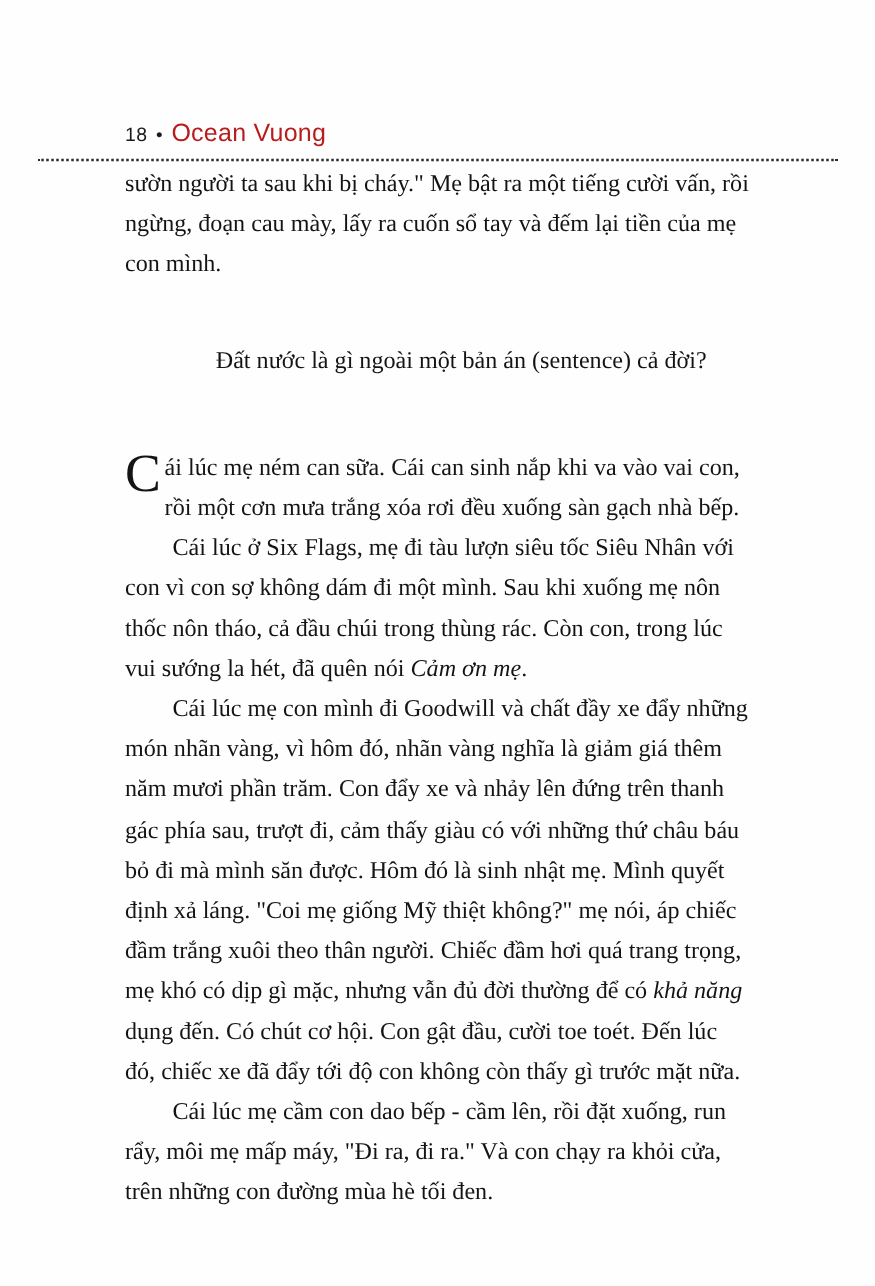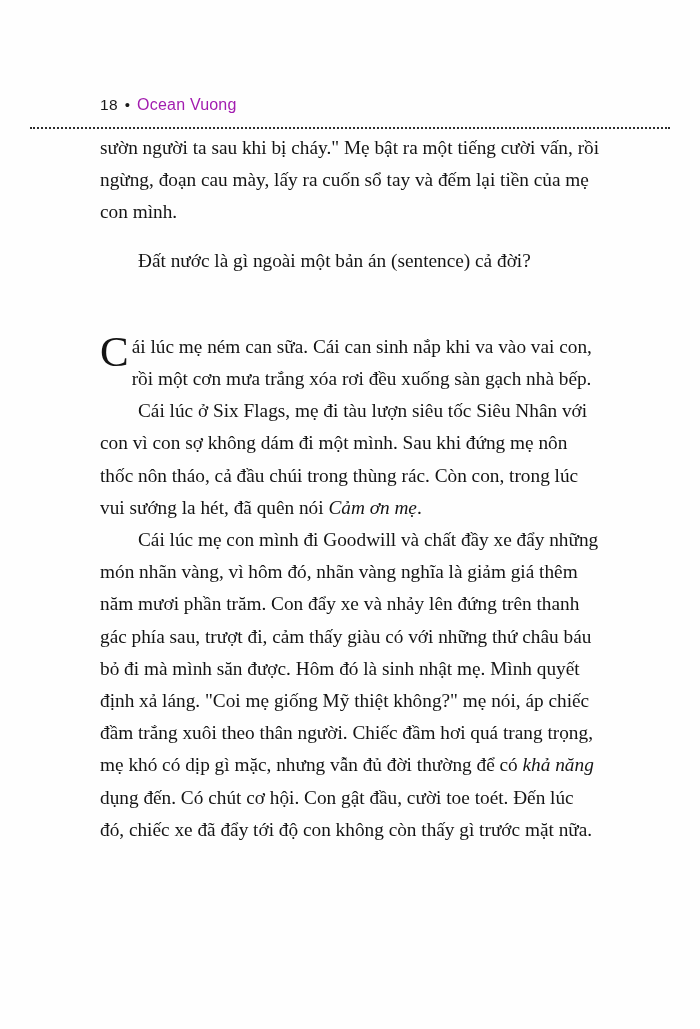--- a/index.html
+++ b/index.html
@@ -36,23 +36,23 @@
     font-size: 15.5px;
     letter-spacing: 0.3px;
     color: #1a1a1a;
   }
   .folio-dot {
     font-size: 15px;
     margin: 0 7px;
     color: #1a1a1a;
   }
   .running-title {
-    font-size: 16px;
+    font-size: 20px;
     letter-spacing: 0.2px;
-    color: #a21caf;
+    color: #b91c1c;
   }
   .rule {
     position: absolute;
     left: 30px;
     top: 127px;
     width: 640px;
     height: 2px;
     border-top: 2px dotted #2b2b2b;
   }
   .body-text {
@@ -66,21 +66,22 @@
     font-size: 19.3px;
     line-height: 32.2px;
     text-align: left;
     color: #141414;
     font-family: "Liberation Serif", serif;
   }
   p.indent {
     text-indent: 38px;
   }
   p.space-before {
-    margin-top: 16px;
+    margin-top: 44px;
+    text-align: center;
   }
   .dropcap-para {
     position: relative;
     margin-top: 54px;
   }
   .dropcap {
     float: left;
     font-size: 43px;
     line-height: 34px;
     padding: 4px 2px 0 0;
@@ -105,20 +106,21 @@
   <div class="rule"></div>
 
   <div class="body-text">
 
     <p>sườn người ta sau khi bị cháy." Mẹ bật ra một tiếng cười vấn, rồi ngừng, đoạn cau mày, lấy ra cuốn sổ tay và đếm lại tiền của mẹ con mình.</p>
 
     <p class="indent space-before">Đất nước là gì ngoài một bản án (sentence) cả đời?</p>
 
     <p class="dropcap-para"><span class="dropcap">C</span><span>ái lúc mẹ ném can sữa. Cái can sinh nắp khi va vào vai con, rồi một cơn mưa trắng xóa rơi đều xuống sàn gạch nhà bếp.</span></p>
 
-    <p class="indent"><span>Cái lúc ở Six Flags, mẹ đi tàu lượn siêu tốc Siêu Nhân với con vì con sợ không dám đi một mình. Sau khi đứng mẹ nôn thốc nôn tháo, cả đầu chúi trong thùng rác. Còn con, trong lúc vui sướng la hét, đã quên nói </span><em>Cảm ơn mẹ</em><span>.</span></p>
+    <p class="indent"><span>Cái lúc ở Six Flags, mẹ đi tàu lượn siêu tốc Siêu Nhân với con vì con sợ không dám đi một mình. Sau khi xuống mẹ nôn thốc nôn tháo, cả đầu chúi trong thùng rác. Còn con, trong lúc vui sướng la hét, đã quên nói </span><em>Cảm ơn mẹ</em><span>.</span></p>
 
     <p class="indent"><span>Cái lúc mẹ con mình đi Goodwill và chất đầy xe đẩy những món nhãn vàng, vì hôm đó, nhãn vàng nghĩa là giảm giá thêm năm mươi phần trăm. Con đẩy xe và nhảy lên đứng trên thanh gác phía sau, trượt đi, cảm thấy giàu có với những thứ châu báu bỏ đi mà mình săn được. Hôm đó là sinh nhật mẹ. Mình quyết định xả láng. "Coi mẹ giống Mỹ thiệt không?" mẹ nói, áp chiếc đầm trắng xuôi theo thân người. Chiếc đầm hơi quá trang trọng, mẹ khó có dịp gì mặc, nhưng vẫn đủ đời thường để có </span><em>khả năng</em><span> dụng đến. Có chút cơ hội. Con gật đầu, cười toe toét. Đến lúc đó, chiếc xe đã đẩy tới độ con không còn thấy gì trước mặt nữa.</span></p>
 
+    <p class="indent">Cái lúc mẹ cầm con dao bếp - cầm lên, rồi đặt xuống, run rẩy, môi mẹ mấp máy, "Đi ra, đi ra." Và con chạy ra khỏi cửa, trên những con đường mùa hè tối đen.</p>
 
   </div>
 
 </div>
 
 </body></html>

